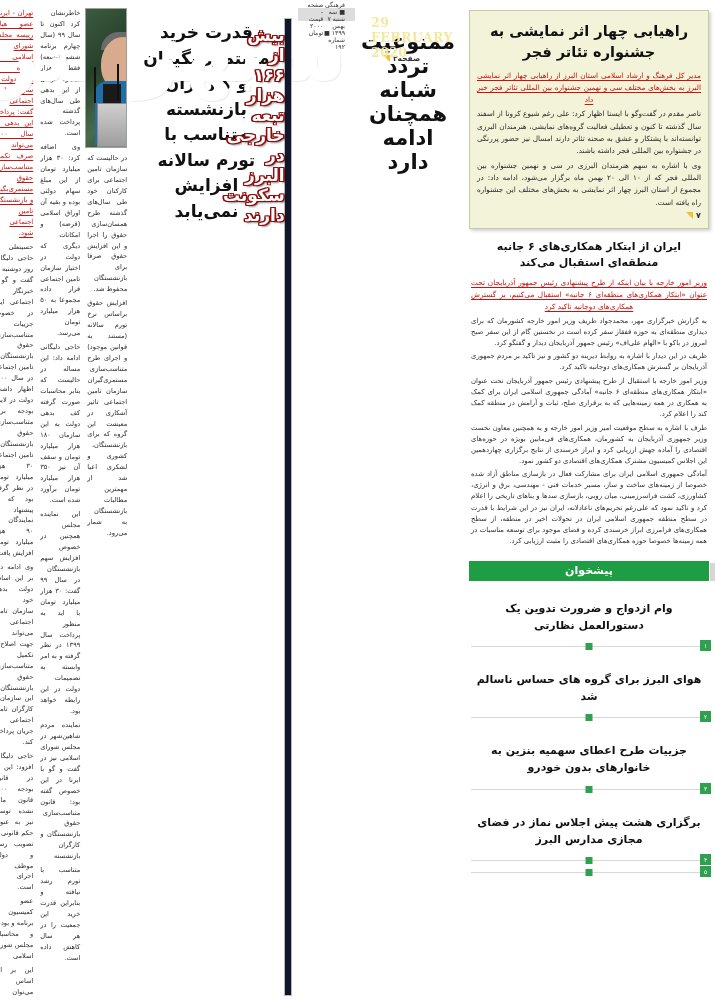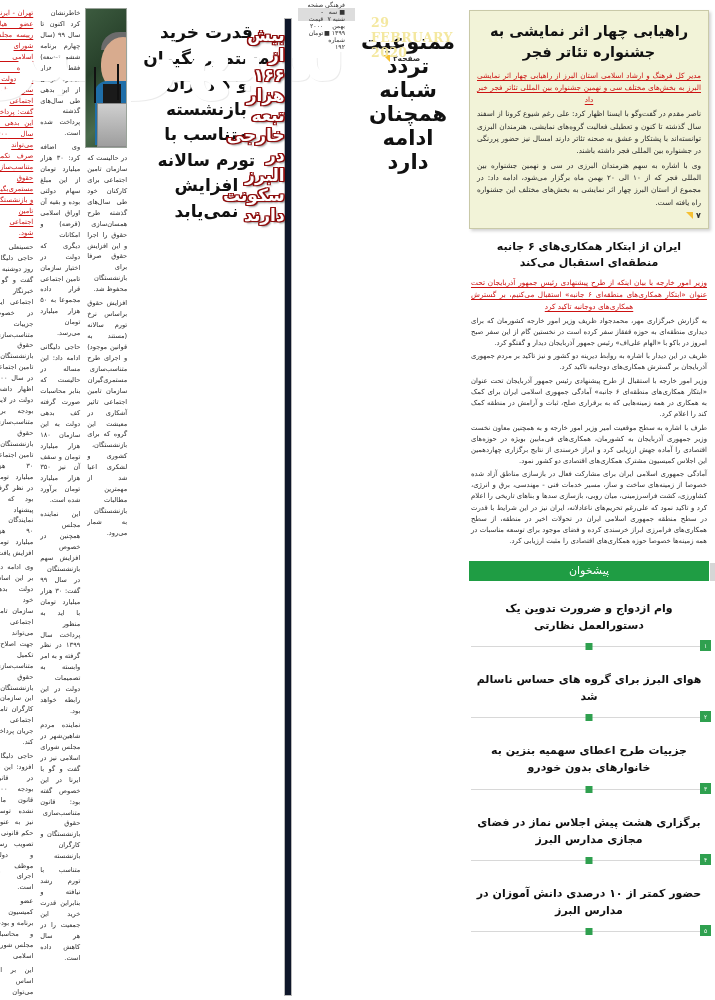--- a/index.html
+++ b/index.html
@@ -84,21 +84,21 @@
   .boxB .hl{
     color:#111;font-weight:bold;font-size:11px;
     line-height:1.45;text-align:center;margin:2px 0 6px 0;
   }
   .boxB .body-sm{font-size:6.9px;line-height:1.6;}
 
   
   .green-bar{
     background:#1f9d44;
     color:#fff;
-    font-weight:normal;
+    font-weight:bold;
     font-size:11px;
     padding:3px 10px 4px 10px;
     text-align:center;
     position:relative;
     margin-top:2px;
   }
   .green-bar::before{
     content:"";
     position:absolute;
     right:-8px;top:2px;
@@ -370,21 +370,20 @@
         <span class="sq-r">۳</span>
         <span class="sq-c"></span>
       </div>
 
       <div class="pish-item">برگزاری هشت پیش اجلاس نماز در فضای مجازی مدارس البرز</div>
       <div class="pish-sep">
         <span class="sq-r">۴</span>
         <span class="sq-c"></span>
       </div>
 
-      <div class="pish-item">حضور کمتر از ۱۰ درصدی دانش آموزان در مدارس البرز</div>
       <div class="pish-sep">
         <span class="sq-r">۵</span>
         <span class="sq-c"></span>
       </div>
     </div>
   </div>
 
   <div class="main-col">
 
     <div class="top-teaser">

